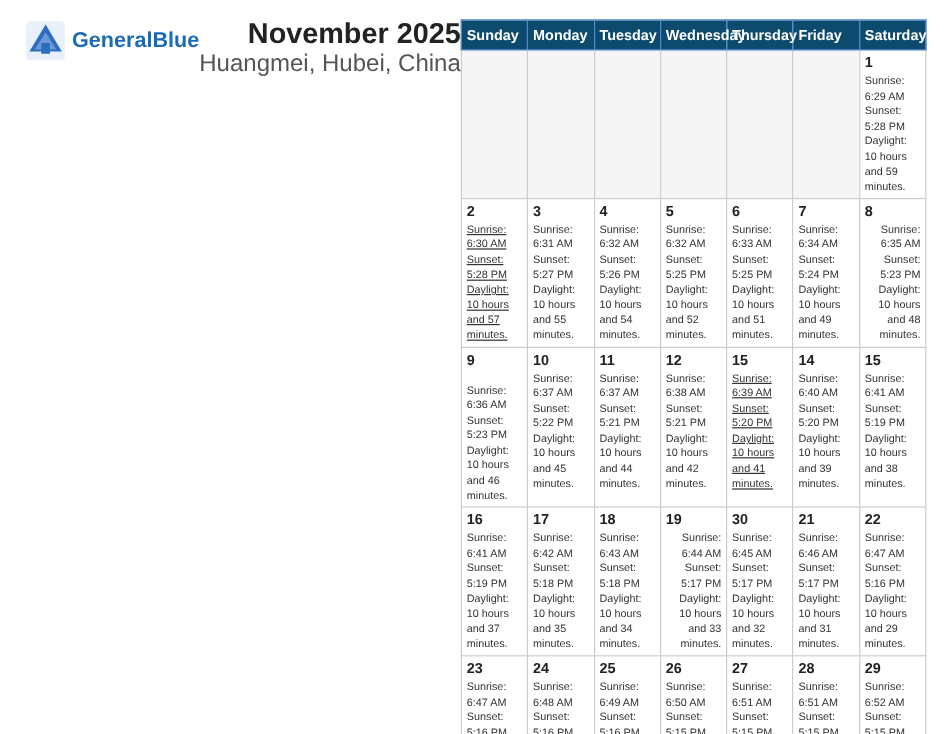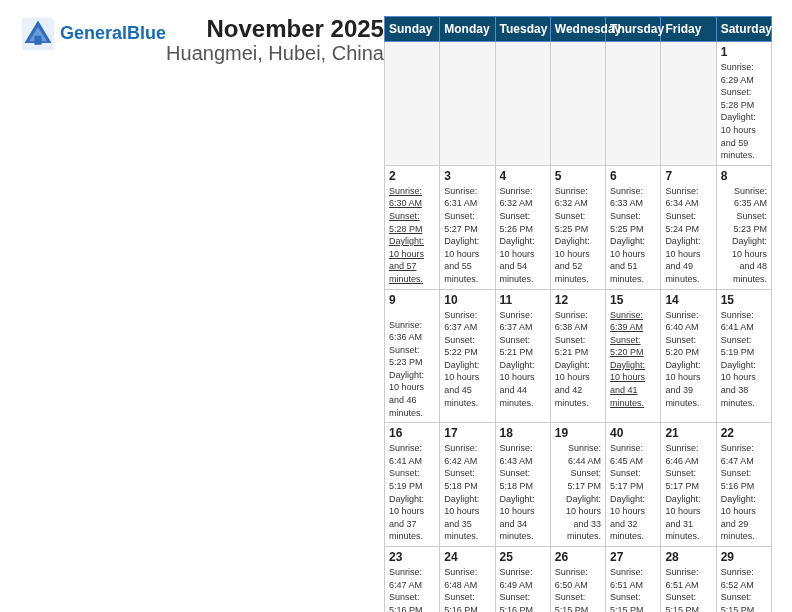--- a/index.html
+++ b/index.html
@@ -270,21 +270,21 @@
 and 34 minutes.</div>
           </td>
           <td>
             <span class="day-number">19</span>
             <div class="day-info" style="white-space: pre-line; text-align: right;">Sunrise: 6:44 AM
 Sunset: 5:17 PM
 Daylight: 10 hours
 and 33 minutes.</div>
           </td>
           <td>
-            <span class="day-number">40</span>
+            <span class="day-number">30</span>
             <div class="day-info" style="white-space: pre-line;">Sunrise: 6:45 AM
 Sunset: 5:17 PM
 Daylight: 10 hours
 and 32 minutes.</div>
           </td>
           <td>
             <span class="day-number">21</span>
             <div class="day-info" style="white-space: pre-line;">Sunrise: 6:46 AM
 Sunset: 5:17 PM
 Daylight: 10 hours

